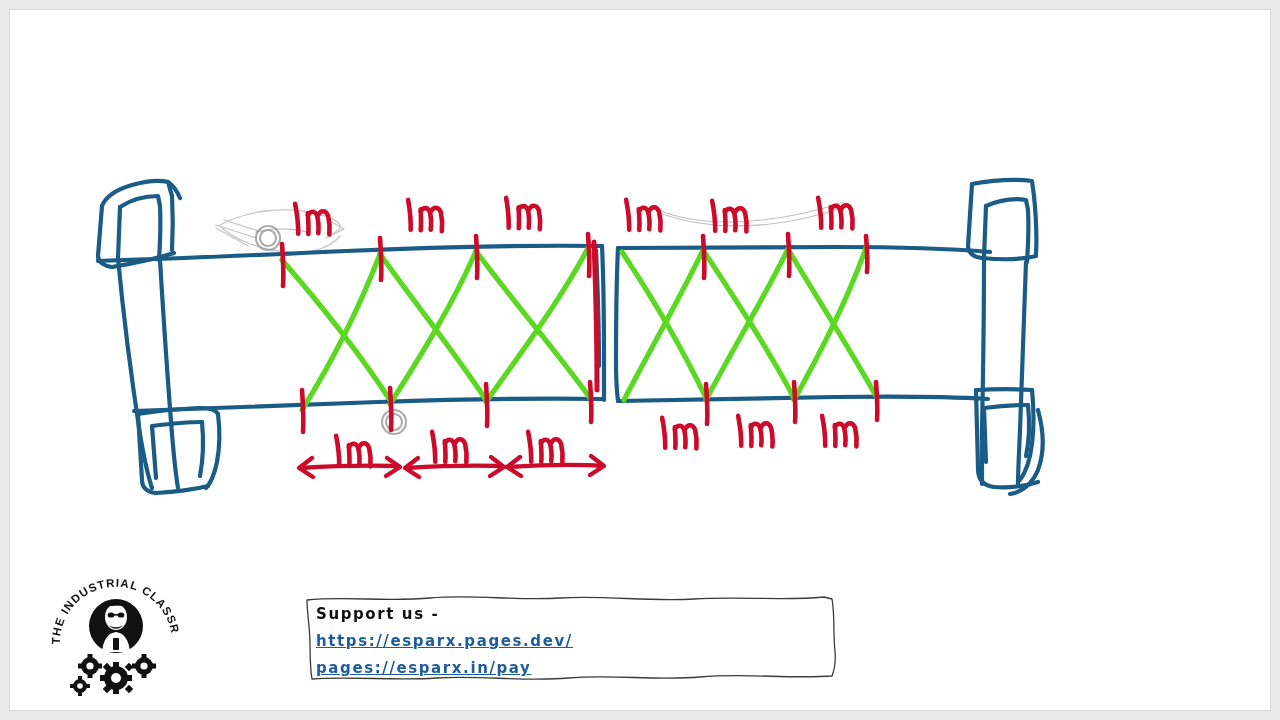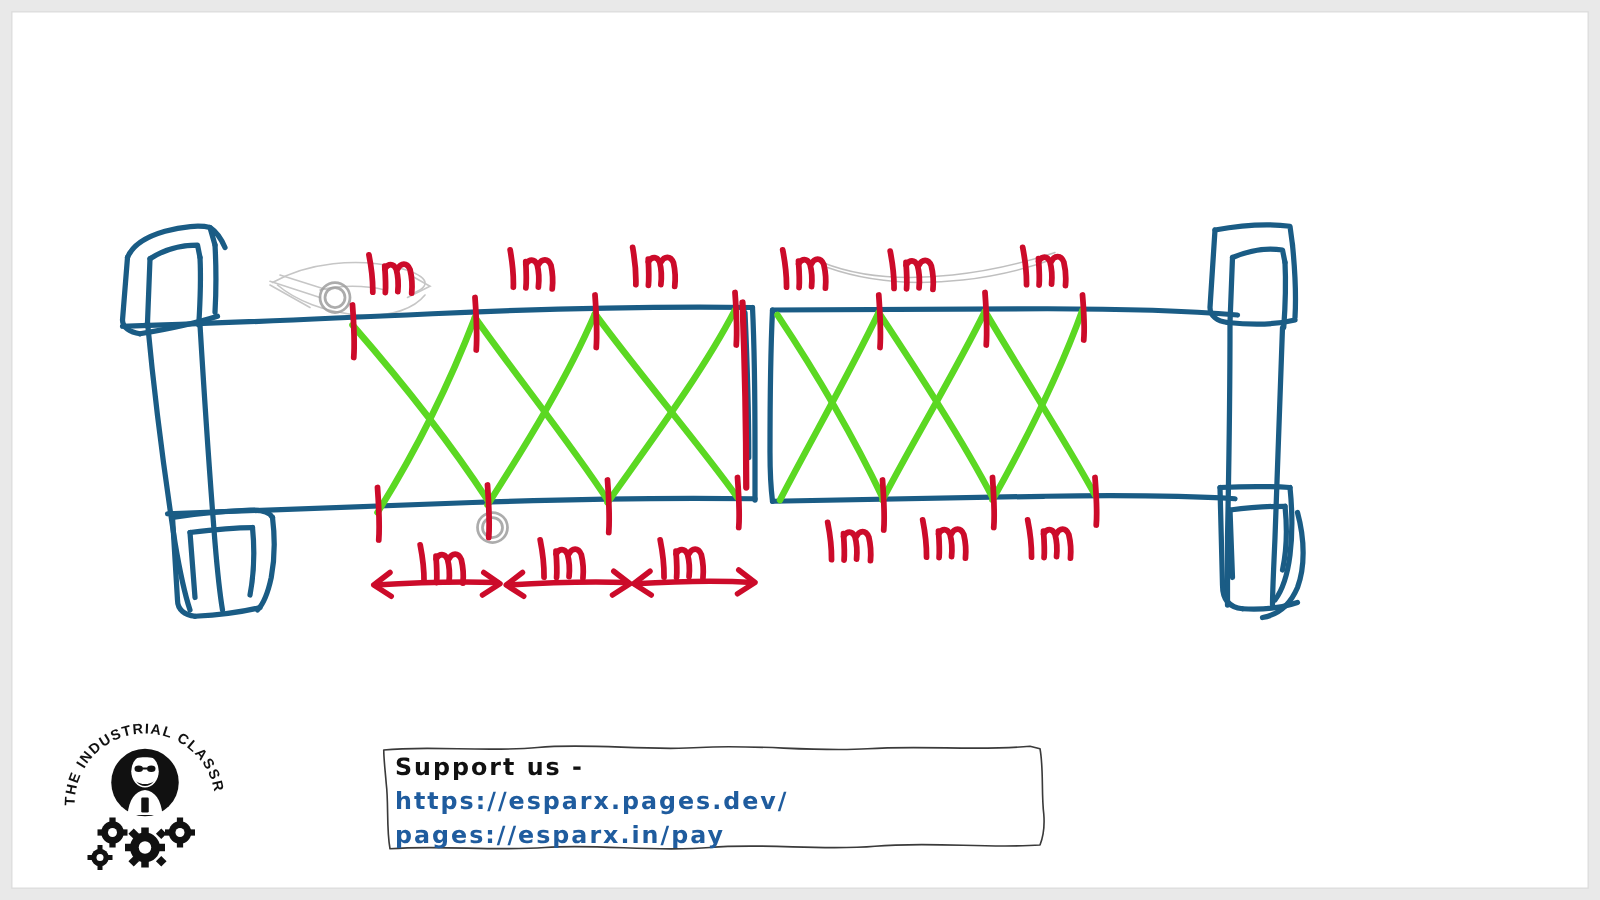--- a/index.html
+++ b/index.html
@@ -38,29 +38,30 @@
   }
   #support-box .sb-frame { position: absolute; left: 0; top: 0; }
   #support-text {
     position: absolute;
     left: 12px;
     top: 8px;
     width: 500px;
   }
   .sb-line {
     font-family: "DejaVu Sans", sans-serif;
-    font-size: 19px;
+    font-size: 15px;
     letter-spacing: 1.6px;
     line-height: 27px;
     white-space: nowrap;
   }
   .sb-head { color: #111111; font-weight: bold; }
   .sb-link {
     color: #1f5c9e;
     font-weight: bold;
+    text-decoration: underline;
     display: inline-block;
     cursor: pointer;
   }
 
   
   #logo { position: absolute; left: 36px; top: 560px; width: 140px; height: 130px; }
 </style>
 </head>
 <body>
 

